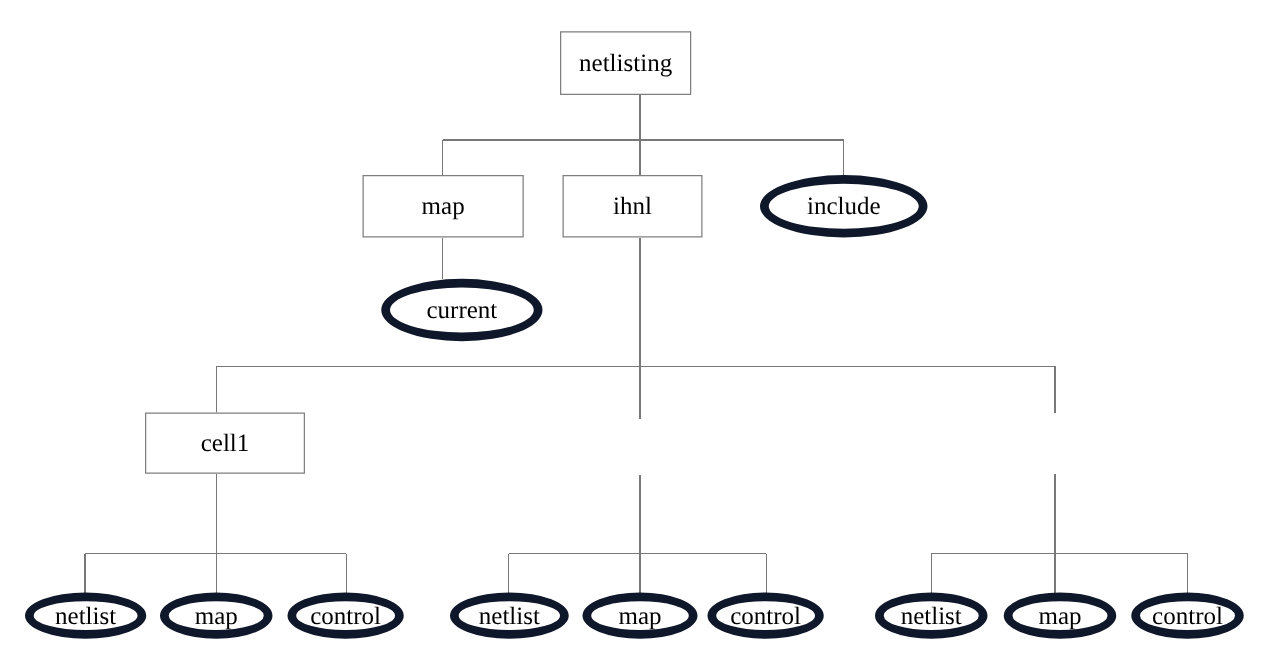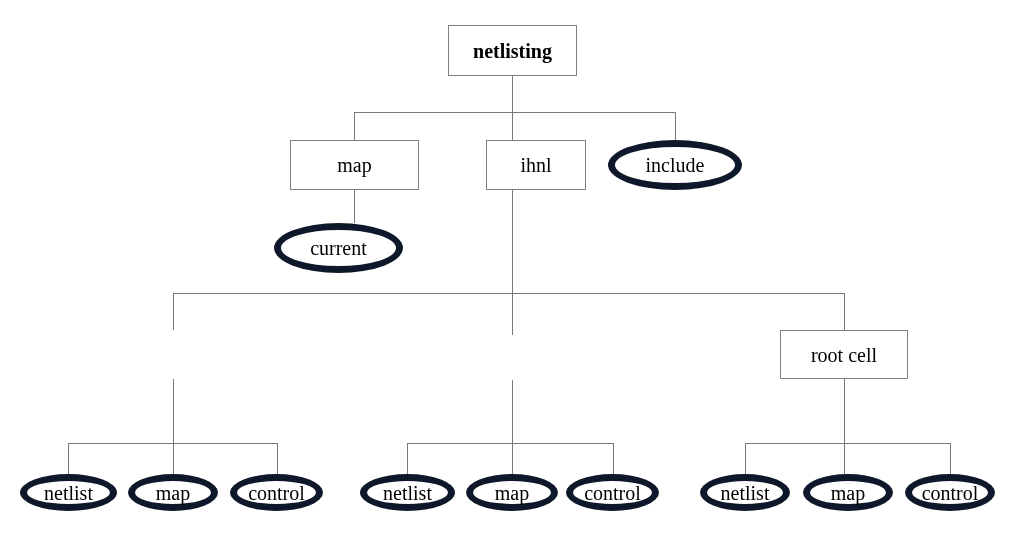--- a/index.html
+++ b/index.html
@@ -77,29 +77,29 @@
     <line x1="512" y1="443" x2="512" y2="474"></line>
     <line x1="613" y1="443" x2="613" y2="474"></line>
 
     <line x1="844" y1="379" x2="844" y2="443"></line>
     <line x1="745" y1="443" x2="950" y2="443"></line>
     <line x1="745" y1="443" x2="745" y2="474"></line>
     <line x1="844" y1="443" x2="844" y2="474"></line>
     <line x1="950" y1="443" x2="950" y2="474"></line>
   </svg>
 
-  <div class="node rect" style="left:448px; top:25px; width:129px; height:51px;font-weight:bold;">netlisting</div>
+  <div class="node rect" style="left:448px; top:25px; width:105px; height:51px;">netlisting</div>
 
   <div class="node rect" style="left:290px; top:140px; width:129px; height:50px;">map</div>
-  <div class="node rect" style="left:450px; top:140px; width:100px; height:50px;margin-left:36px;">ihnl</div>
+  <div class="node rect" style="left:450px; top:140px; width:112px; height:50px;">ihnl</div>
   <div class="node ellipse" style="left:608px; top:140px; width:134px; height:50px;">include</div>
 
-  <div class="node ellipse" style="left:274px; top:223px; width:129px; height:50px;">current</div>
+  <div class="node ellipse" style="left:305px; top:223px; width:129px; height:50px;">current</div>
 
-  <div class="node rect" style="left:780px; top:330px; width:128px; height:49px;">root cell</div>
+  <div class="node rect" style="left:116px; top:330px; width:128px; height:49px;">cell1</div>
 
   <div class="node ellipse" style="left:20px; top:474px; width:97px; height:37px;">netlist</div>
   <div class="node ellipse" style="left:128px; top:474px; width:90px; height:37px;">map</div>
   <div class="node ellipse" style="left:230px; top:474px; width:93px; height:37px;">control</div>
 
   <div class="node ellipse" style="left:360px; top:474px; width:95px; height:37px;">netlist</div>
   <div class="node ellipse" style="left:466px; top:474px; width:92px; height:37px;">map</div>
   <div class="node ellipse" style="left:566px; top:474px; width:93px; height:37px;">control</div>
 
   <div class="node ellipse" style="left:700px; top:474px; width:90px; height:37px;">netlist</div>

